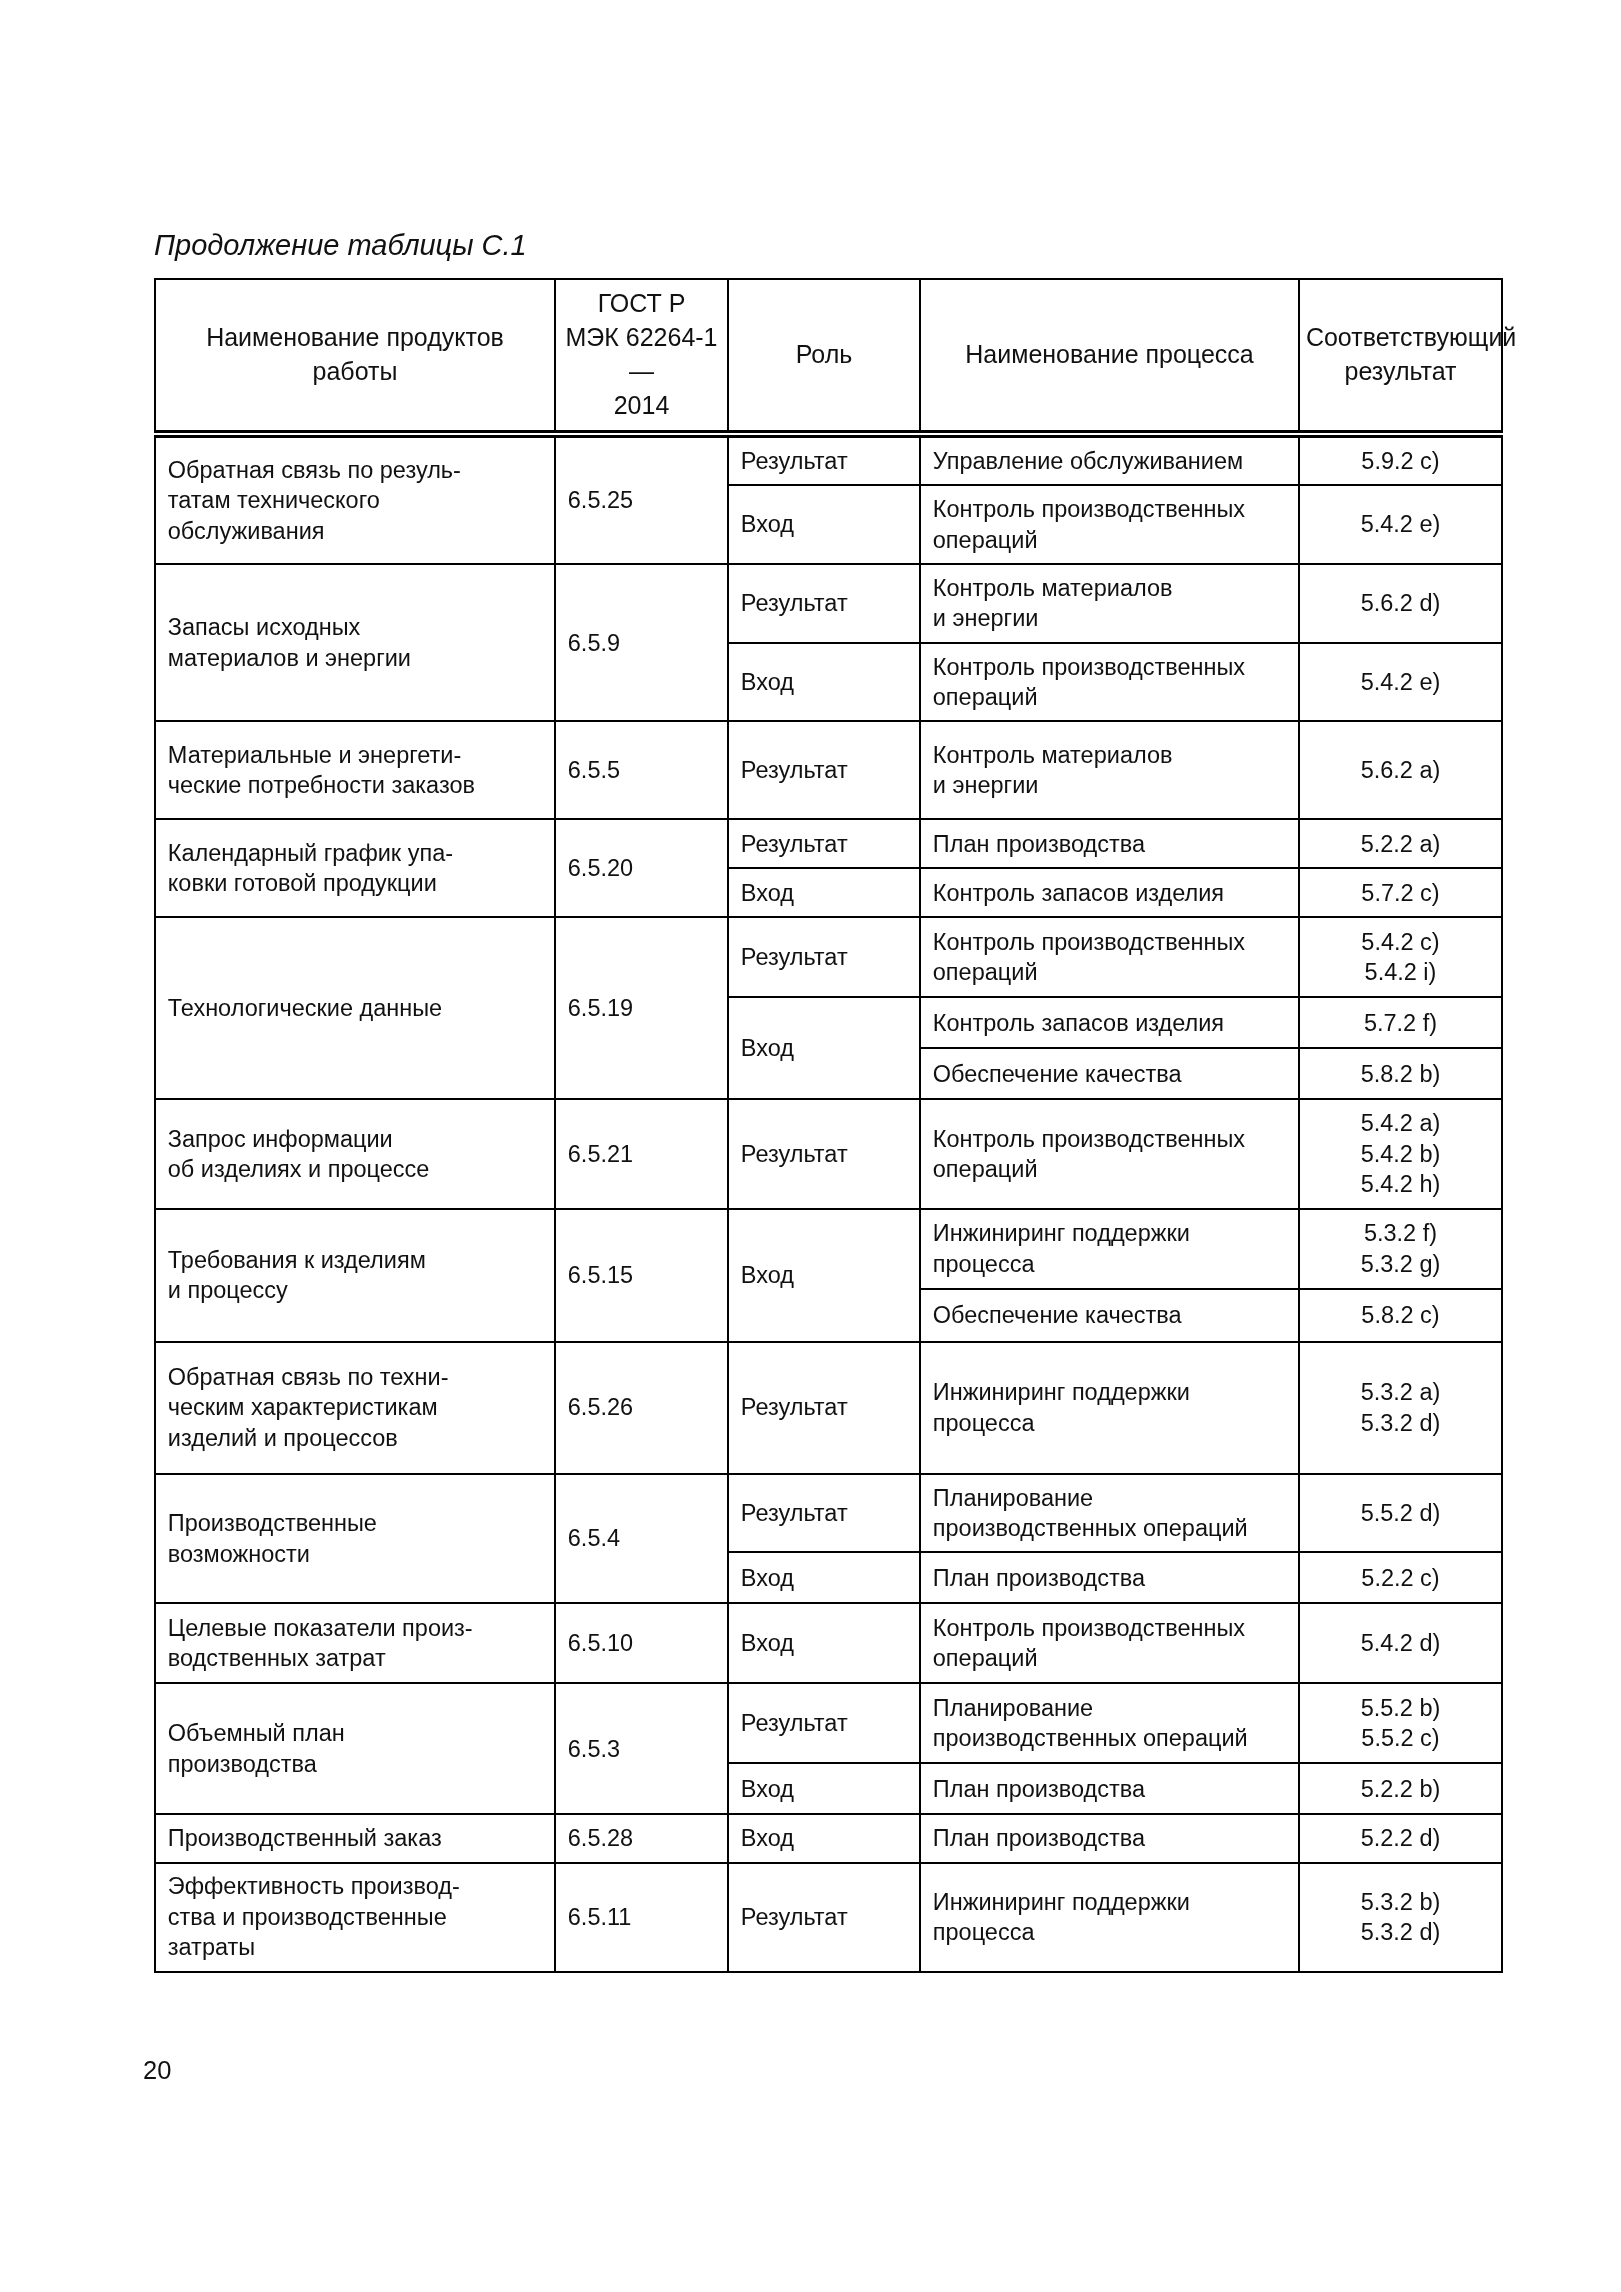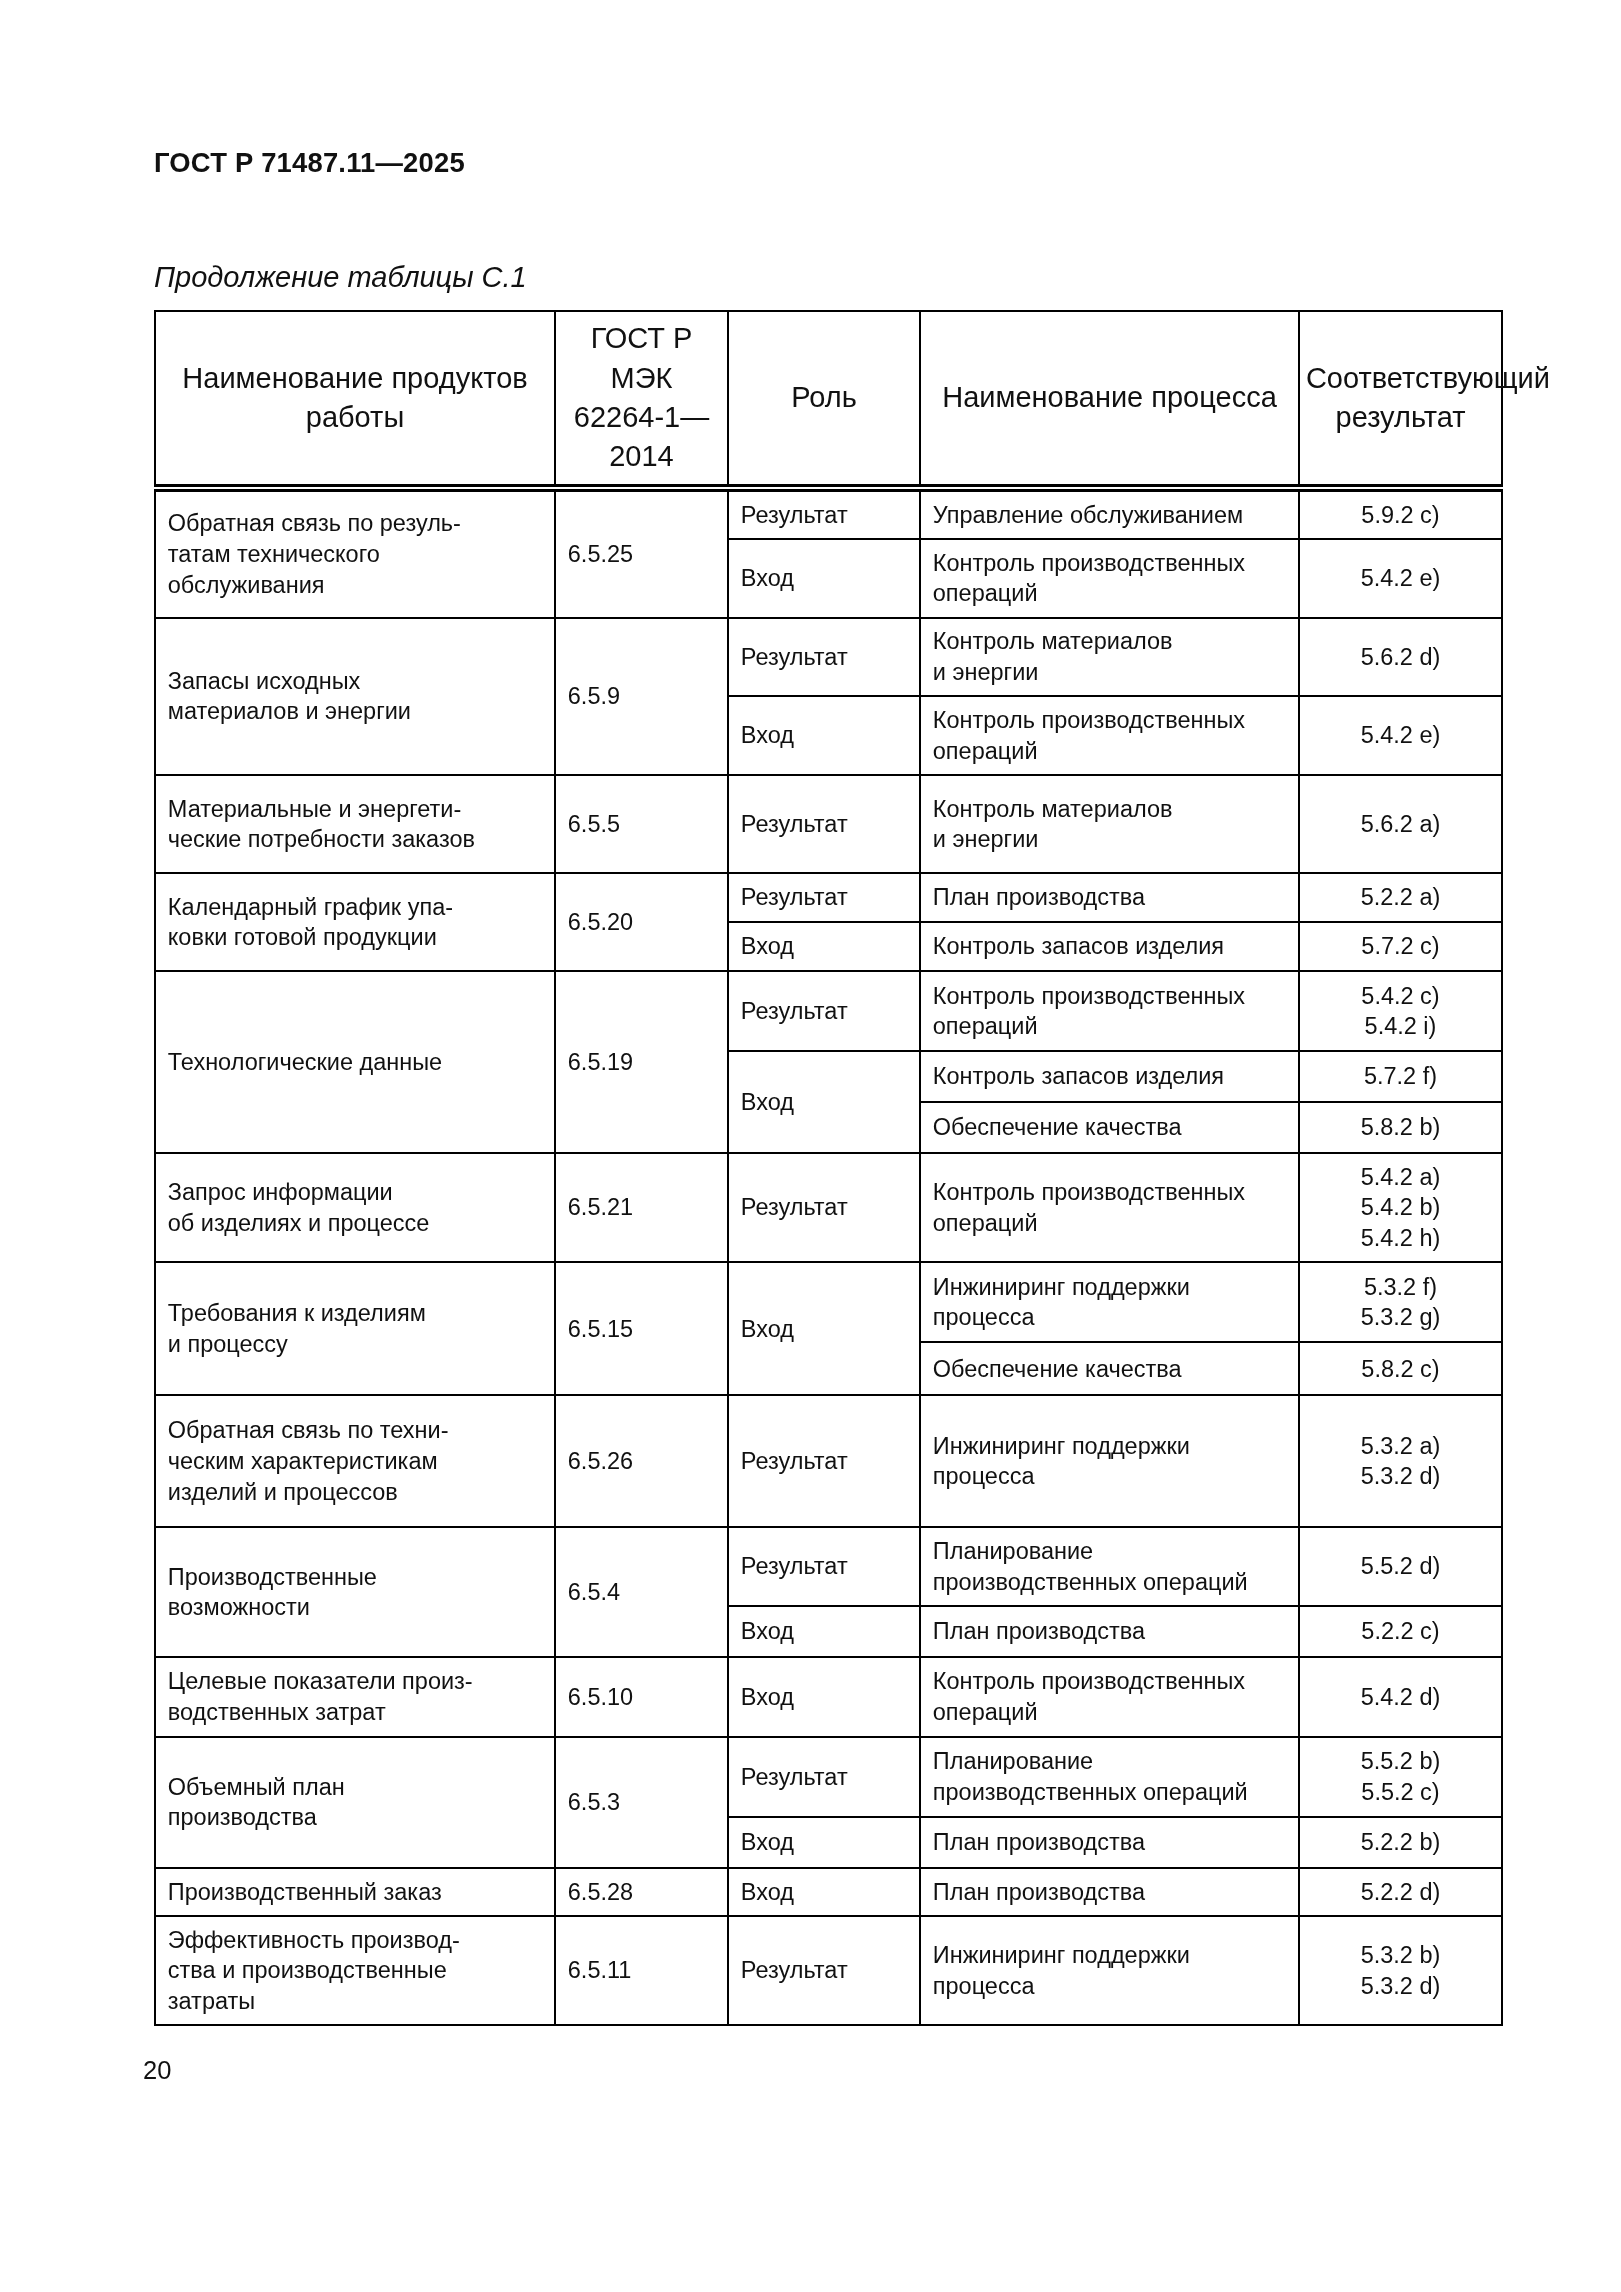--- a/index.html
+++ b/index.html
@@ -18,38 +18,37 @@
   col.c1{width:400px}col.c2{width:173px}col.c3{width:192px}col.c4{width:379px}col.c5{width:203px}
   table.gost th,table.gost td{
     border-left:2px solid #000;border-right:2px solid #000;
     border-top:2.9px solid #000;border-bottom:2.9px solid #000;
     vertical-align:middle;
     white-space:pre-line;
     box-sizing:border-box;
   }
   table.gost{border:2.9px solid #000;}
   table.gost th{
-    font-size:29px;font-weight:normal;text-align:center;
+    font-size:25px;font-weight:normal;text-align:center;
     padding:7.8px 5.9px;line-height:1.35;
     border-bottom:8.8px double #000;
   }
   table.gost td{font-size:23.5px;line-height:1.3;padding:7.8px 11.8px;}
   td.c-name{text-align:left;padding-left:13.7px;margin-top:33px;}
   td.c-code{}
   td.c-role{text-align:left;padding-left:13.7px;}
   td.c-proc{text-align:left;padding-left:15.7px;}
   td.c-res{text-align:center;}
   .page-number{position:absolute;left:143px;top:2056px;font-size:25.5px;}
 </style>
 </head>
 <body>
 
 <div class="page">
 
-  <div class="doc-code">ГОСТ Р 71487.11—2025</div>
 
   <div class="table-caption">Продолжение таблицы С.1</div>
 
   <table class="gost">
     <colgroup>
       <col class="c1">
         <col class="c2">
         <col class="c3">
         <col class="c4">
         <col class="c5">

